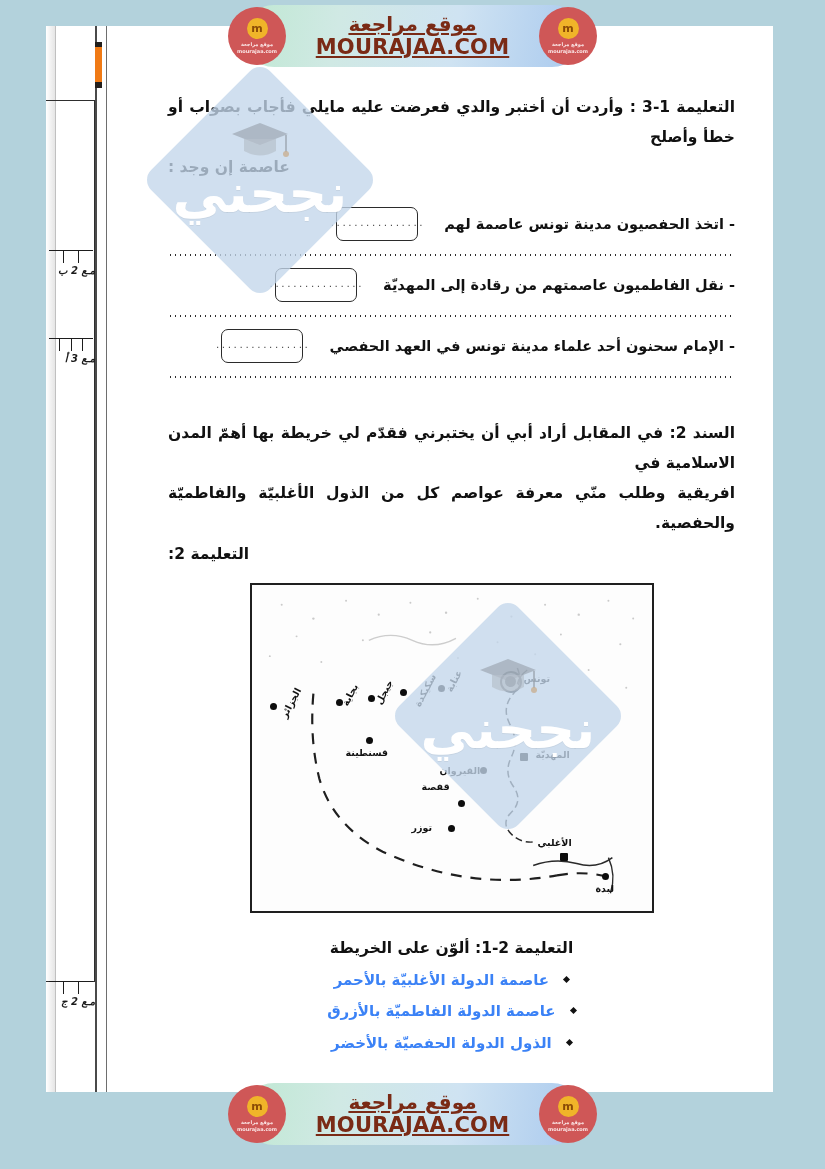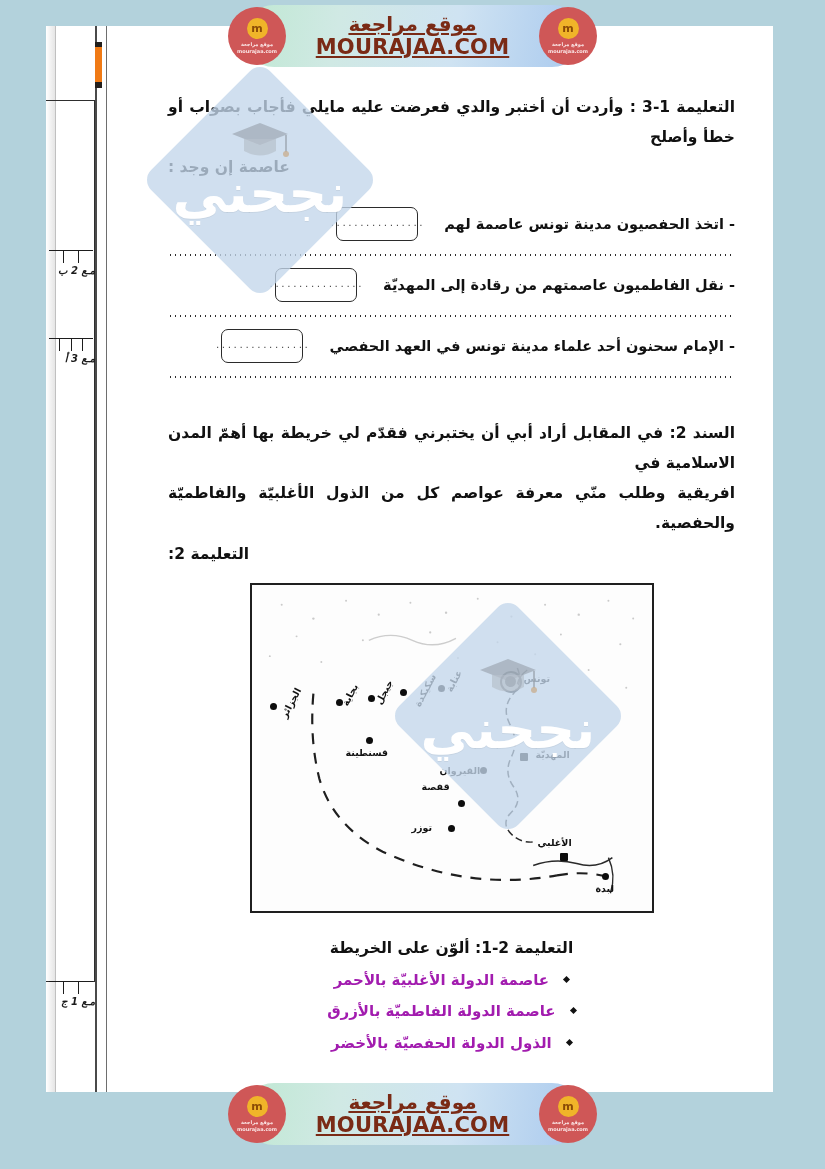--- a/index.html
+++ b/index.html
@@ -250,21 +250,21 @@
     color: #111;
     text-align: center;
   }
   .bullets {
     margin-top: 8px;
     list-style: none;
   }
   .bullets li {
     font-size: 15px;
     font-weight: 600;
-    color: #a21caf;
+    color: #3b82f6;
     text-align: center;
     line-height: 2.1;
     position: relative;
   }
   .bullets li .bdot {
     display: inline-block;
     width: 5px; height: 5px;
     background: #111;
     transform: rotate(45deg);
     margin-right: 0;
@@ -421,21 +421,21 @@
         <span></span>
         <span></span>
     </div>
     <div class="grade-label" style="top:327px">مـع 3 أ</div>
 
     <div class="tick-row" style="top:955px">
       <span></span>
         <span></span>
         <span></span>
     </div>
-    <div class="grade-label" style="top:970px">مـع 1 ج</div>
+    <div class="grade-label" style="top:970px">مـع 2 ج</div>
   </div>
 
   <div class="doc">
 
     <div class="para">التعليمة 1-3 : وأردت أن أختبر والدي فعرضت عليه مايلي فأجاب بصواب أو خطأ وأصلح</div>
     <div class="para line-indent-left">عاصمة إن وجد :</div>
 
     <div class="gap-sm"></div>
 
     <div class="stmt-row">

